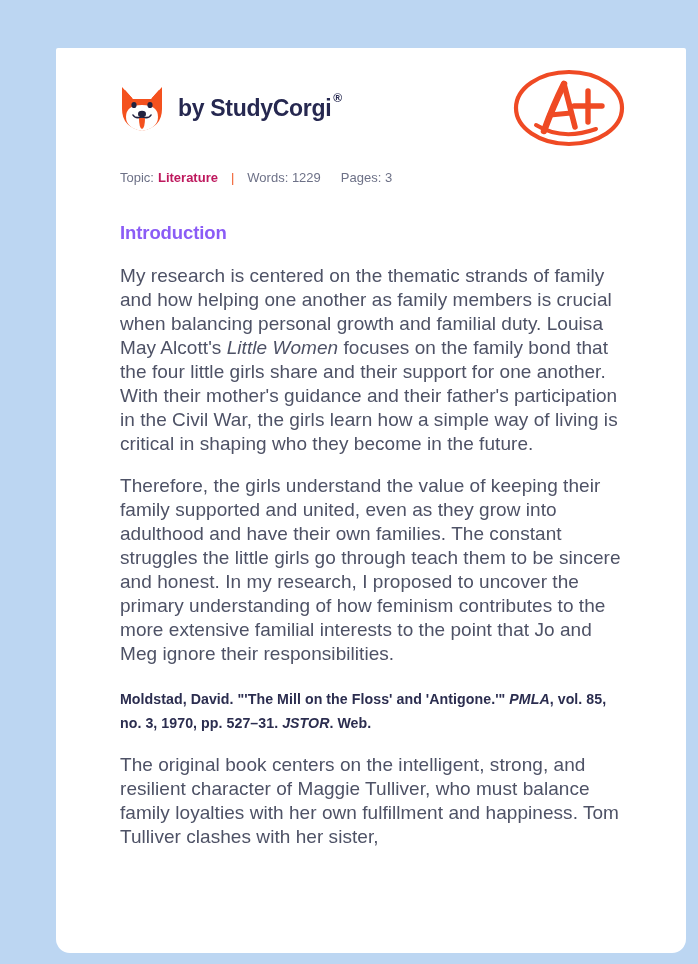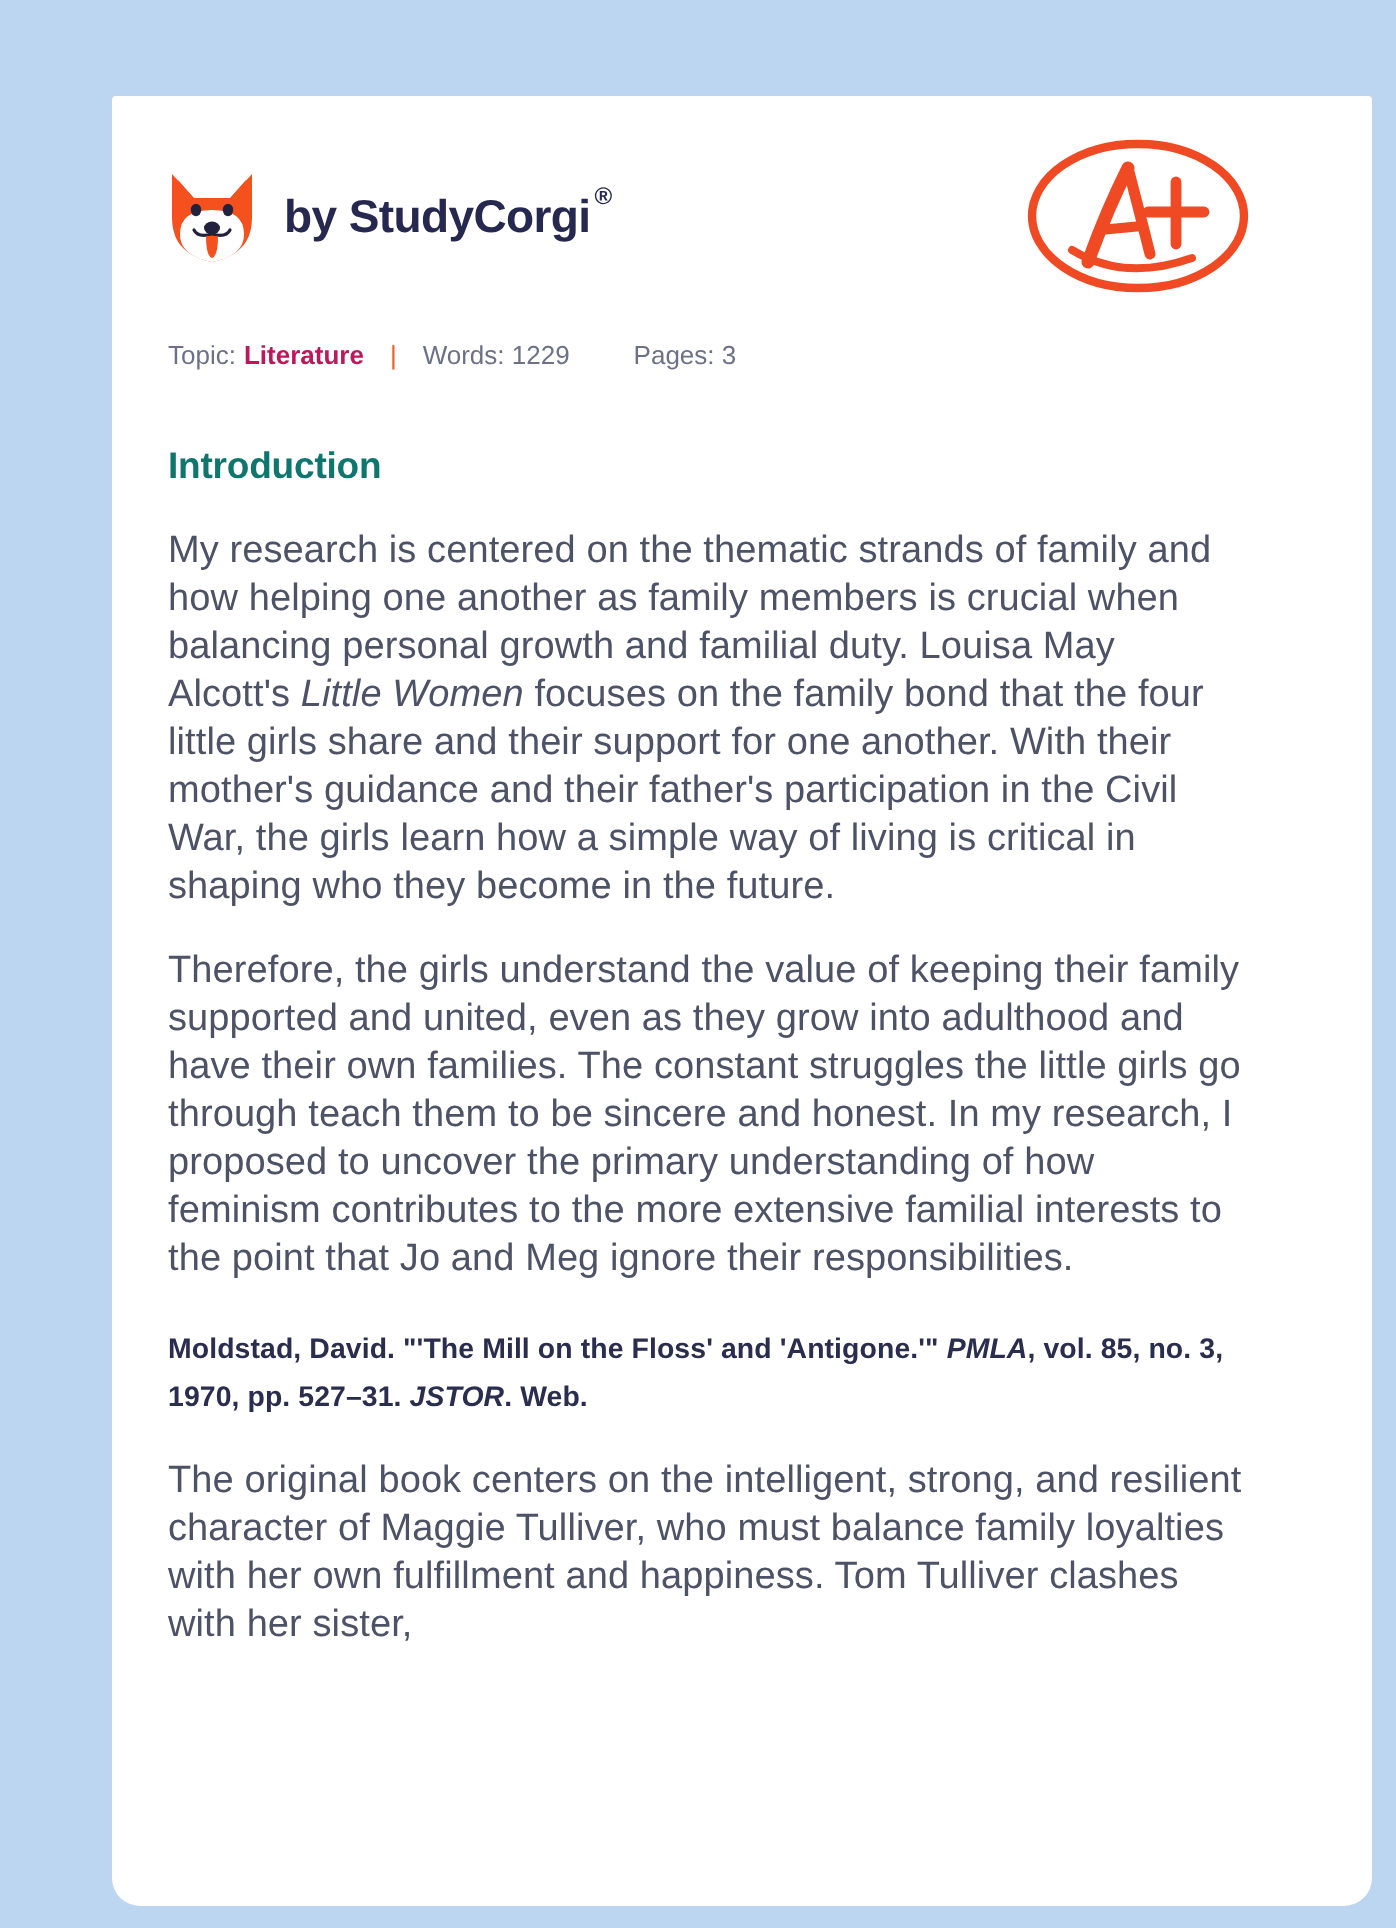--- a/index.html
+++ b/index.html
@@ -26,21 +26,21 @@
     left: 56px;
     top: 48px;
     width: 630px;
     height: 905px;
     background: #ffffff;
     border-radius: 2px 2px 14px 14px;
     overflow: hidden;
   }
 
   .paper-inner {
-    padding: 0 64px 0 28px;
+    padding: 0 64px 0 64px;
   }
 
   
   .brand-row {
     display: flex;
     align-items: center;
     justify-content: space-between;
     height: 104px;
     padding-top: 16px;
   }
@@ -105,30 +105,30 @@
   .meta-topic {
     color: #be185d;
     font-weight: 700;
     margin-left: 4px;
   }
   .meta-sep {
     color: #f05a28;
     margin: 0 13px;
     font-weight: 400;
   }
-  .meta-words { color: #6d7187; margin-right: 32px; }
+  .meta-words { color: #6d7187; margin-right: 20px; }
   .meta-pages { color: #6d7187; }
 
   
   h2.section-head {
     margin: 33px 0 0 0;
     font-size: 18.5px;
     line-height: 26px;
     font-weight: 700;
-    color: #0f766e;
+    color: #8b5cf6;
     letter-spacing: -0.1px;
   }
   p.body-text {
     margin: 18px 0 0 0;
     font-size: 19px;
     line-height: 24px;
     color: #4e5266;
     letter-spacing: 0.05px;
   }
   p.citation {

